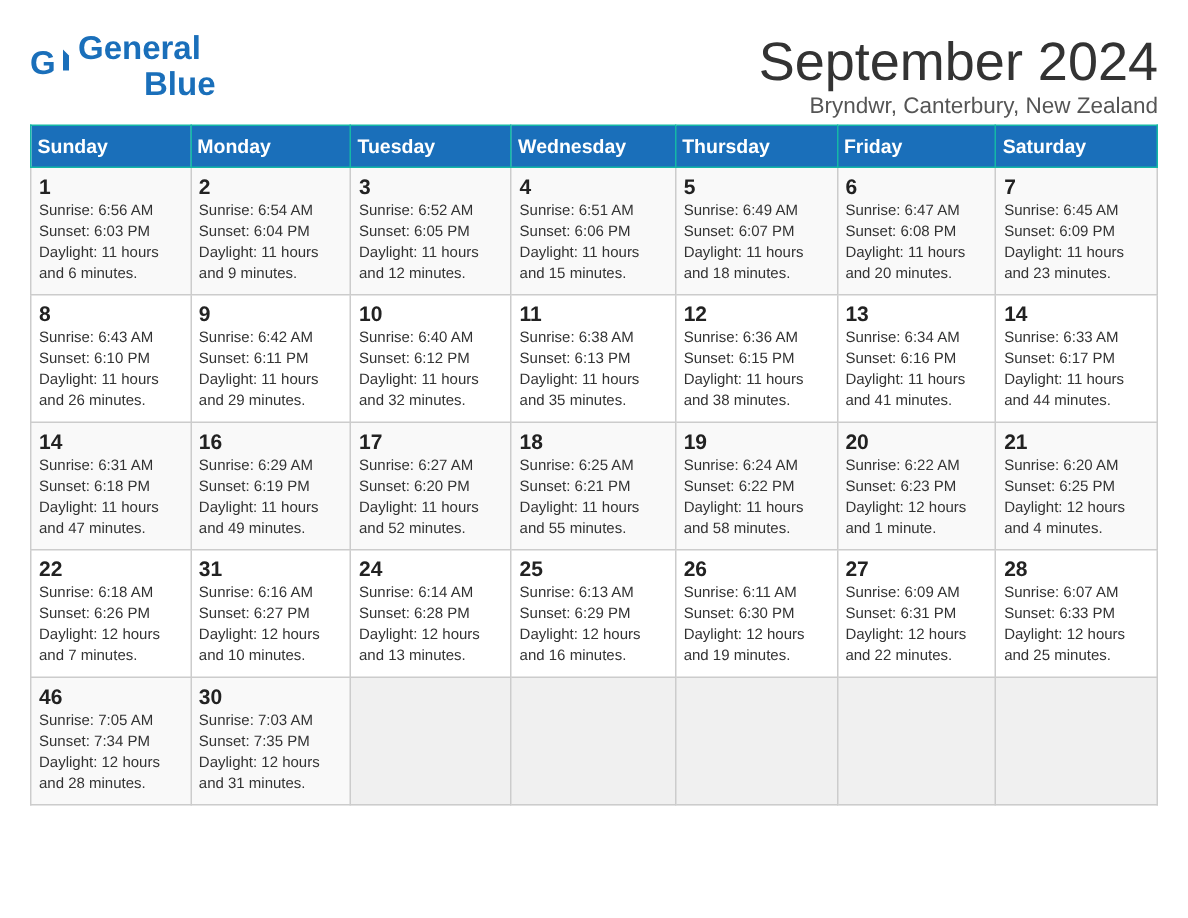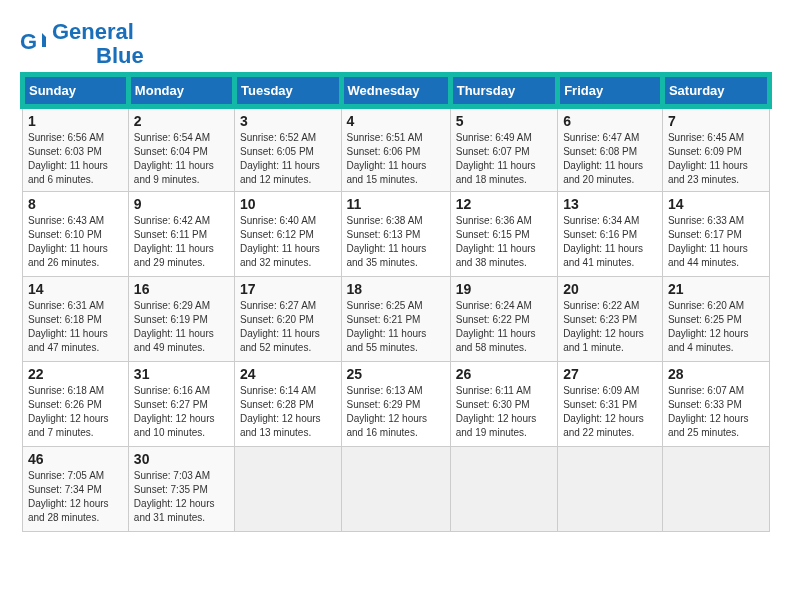--- a/index.html
+++ b/index.html
@@ -51,21 +51,21 @@
       border-collapse: collapse;
       font-size: 11px;
     }
     thead tr th {
       background-color: #1a6fba;
       color: #fff;
       padding: 6px 4px;
       text-align: left;
       font-size: 13px;
       font-weight: bold;
-      border: 5px solid #14b8a6;
+      border: 1px solid #14b8a6;
     }
     tbody tr td {
       border: 1px solid #ccc;
       vertical-align: top;
       padding: 4px 5px;
       width: 113px;
       min-height: 80px;
       height: 85px;
       background: #fff;
     }
@@ -95,20 +95,24 @@
   <div class="logo-area">
     <svg class="logo-icon" viewBox="0 0 30 30">
       <text x="0" y="20" font-size="22" font-weight="bold" fill="#1a6fba">G</text>
       <polygon points="22,4 30,12 26,8 26,18 22,18" fill="#1a6fba"></polygon>
     </svg>
     <div class="logo-text">
       <div><span>General</span></div>
       <div><span style="color:#1a6fba;margin-left:44px;">Blue</span></div>
     </div>
   </div>
+  <div class="title-area">
+    <div class="month-title">September 2024</div>
+    <div class="subtitle">Bryndwr, Canterbury, New Zealand</div>
+  </div>
 </div>
 
 <table>
   <thead>
     <tr id="header-row">
         <th>Sunday</th>
         <th>Monday</th>
         <th>Tuesday</th>
         <th>Wednesday</th>
         <th>Thursday</th>

